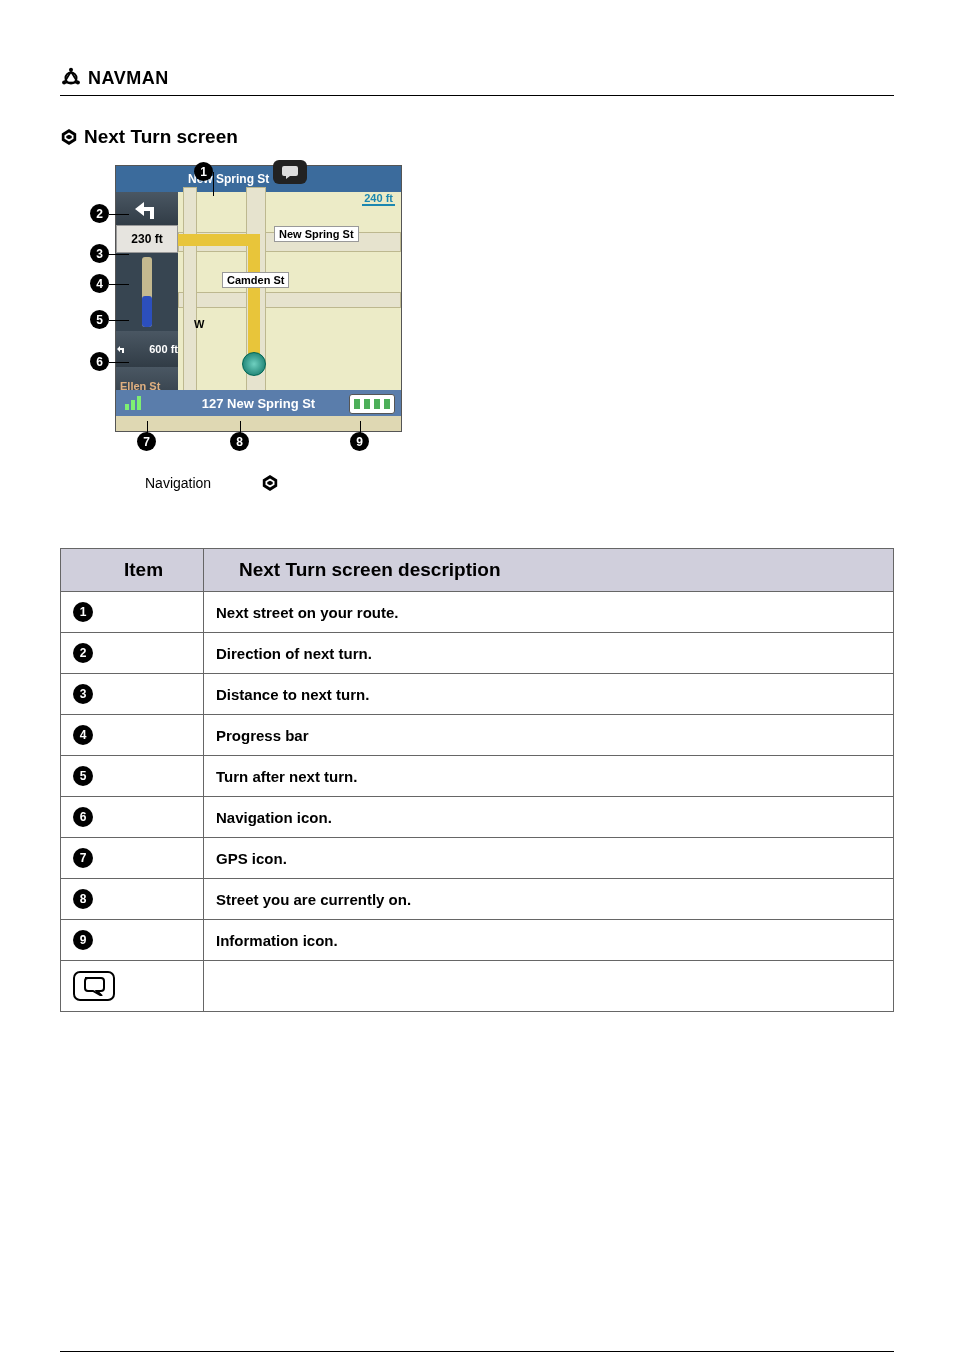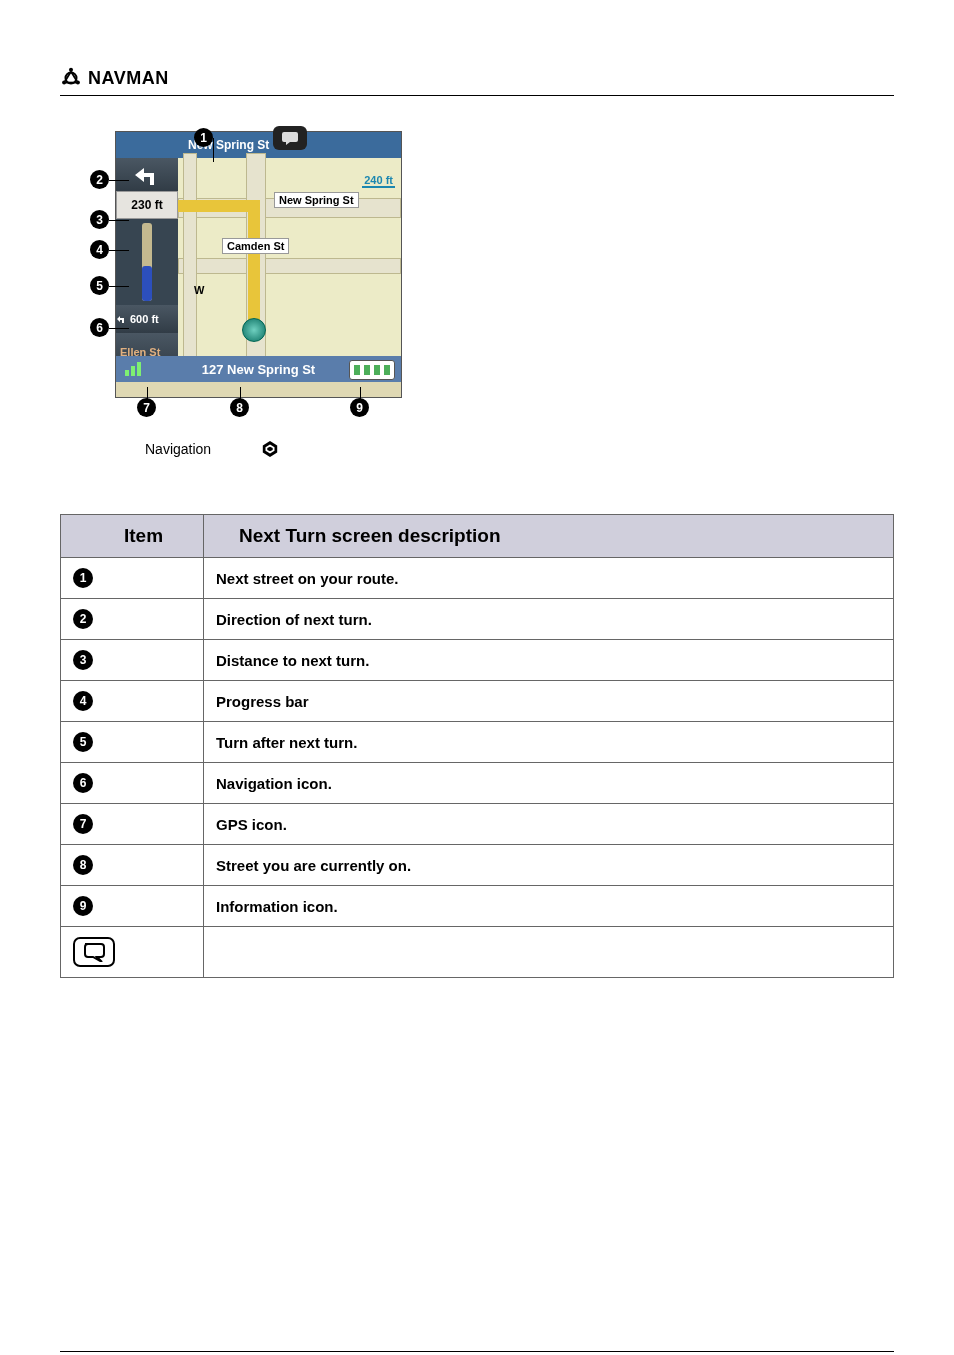--- a/index.html
+++ b/index.html
@@ -115,24 +115,24 @@
     background:#c4b98f;
     border-radius:3px;
     position:relative;
   }
   .lp-prog .fill {
     position:absolute; bottom:0; left:0; right:0; height:45%;
     background:#2c4fbd;
     border-radius:3px;
   }
   .lp-small {
-    height:28px;
+    height:36px;
     background:linear-gradient(#4a5763,#313c46);
     color:#fff;
-    display:flex; align-items:center; justify-content:flex-start;
+    display:flex; align-items:center; justify-content:space-between;
     font-size:11px;
     gap:4px;
     font-weight: bold;
   }
   .lp-nav {
     height:38px;
     background:linear-gradient(#4a5763,#313c46);
     color:#e0b080;
     display:flex; align-items:center; justify-content:flex-start;
     font-size:11px;
@@ -164,21 +164,21 @@
   }
   .car-icon {
     position:absolute;
     width:22px; height:22px;
     border-radius:50%;
     background: radial-gradient(#6fd0c0,#0a6e60);
     border:1px solid #065;
   }
   .scale {
     position:absolute;
-    right:6px; top:16px;
+    right:6px; top:0;
     font-size:11px;
     color:#1c87b0;
     font-weight:bold;
     border-bottom: 2px solid #1c87b0;
     padding: 0 2px;
   }
   .info-box {
     position:absolute;
     width:40px; height:18px;
     background:#fff;
@@ -289,20 +289,28 @@
     <circle cx="12" cy="3" r="2.2" fill="#000"></circle>
     <circle cx="4.5" cy="17" r="2.2" fill="#000"></circle>
     <circle cx="19.5" cy="17" r="2.2" fill="#000"></circle>
     <line x1="12" y1="5" x2="5.5" y2="15.5" stroke="#000" stroke-width="2"></line>
     <line x1="12" y1="5" x2="18.5" y2="15.5" stroke="#000" stroke-width="2"></line>
     <line x1="6" y1="17" x2="18" y2="17" stroke="#000" stroke-width="2"></line>
   </svg>
   <span class="brand-text">NAVMAN</span>
 </div>
 
+<div class="section-heading">
+  <svg class="hex-icon" viewBox="0 0 20 20">
+    <polygon points="10,1 18,6 18,14 10,19 2,14 2,6" fill="#000"></polygon>
+    <polygon points="10,5 15,8 15,12 10,15 5,12 5,8" fill="#fff"></polygon>
+    <polygon points="10,7.5 13,9 13,11 10,12.5 7,11 7,9" fill="#000"></polygon>
+  </svg>
+  <span>Next Turn screen</span>
+</div>
 
 <div class="diagram-area">
   <div class="map-frame">
     <div class="map-top">
       <span>New Spring St</span>
     </div>
     <div class="left-panel">
       <div class="lp-arrow">
         <svg width="26" height="24" viewBox="0 0 26 24">
                 <path d="M 20 22 L 20 10 L 10 10 L 10 5 L 1 12 L 10 19 L 10 14 L 16 14 L 16 22 Z" fill="#fff"></path>

